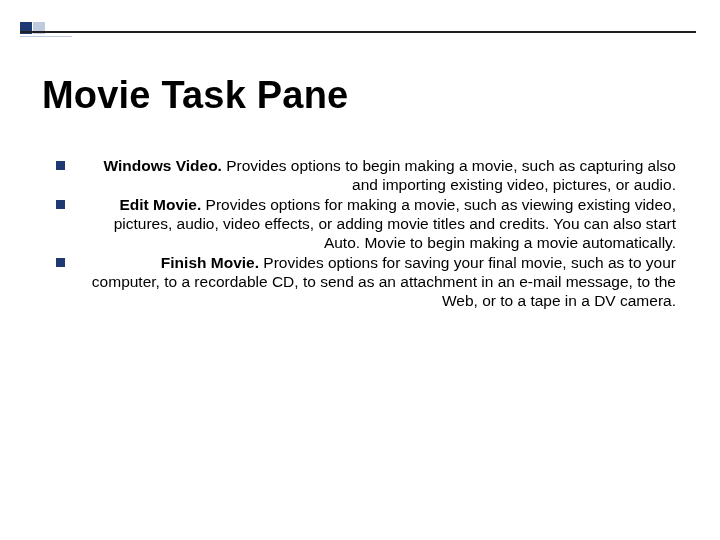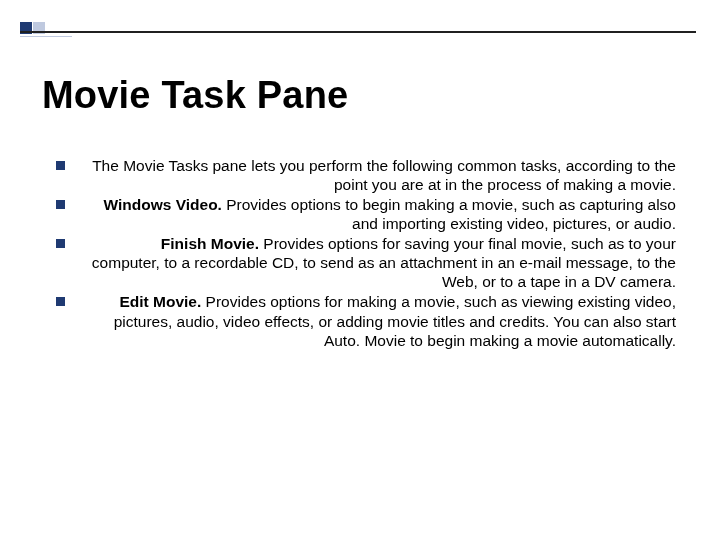--- a/index.html
+++ b/index.html
@@ -94,27 +94,23 @@
   </div>
   <div class="accent-bottom"></div>
 </div>
 <div class="rule"></div>
 
 <h1 class="title">Movie Task Pane</h1>
 
 <div class="content">
   <div class="item">
     <div class="bullet"></div>
-    <div class="text"><b></b><span>The Movie Tasks pane lets you perform the following common tasks, according to the point you are at in the process of making a movie.</span></div>
+    <div class="text"><b>Windows Video.</b><span> Provides options to begin making a movie, such as capturing also and importing existing video, pictures, or audio.</span></div>
   </div>
   <div class="item">
     <div class="bullet"></div>
-    <div class="text"><b>Windows Video.</b><span> Provides options to begin making a movie, such as capturing also and importing existing video, pictures, or audio.</span></div>
+    <div class="text"><b>Edit Movie.</b><span> Provides options for making a movie, such as viewing existing video, pictures, audio, video effects, or adding movie titles and credits. You can also start Auto. Movie to begin making a movie automatically.</span></div>
   </div>
   <div class="item">
     <div class="bullet"></div>
     <div class="text"><b>Finish Movie.</b><span> Provides options for saving your final movie, such as to your computer, to a recordable CD, to send as an attachment in an e-mail message, to the Web, or to a tape in a DV camera.</span></div>
   </div>
-  <div class="item">
-    <div class="bullet"></div>
-    <div class="text"><b>Edit Movie.</b><span> Provides options for making a movie, such as viewing existing video, pictures, audio, video effects, or adding movie titles and credits. You can also start Auto. Movie to begin making a movie automatically.</span></div>
-  </div>
 </div>
 
 </body></html>

